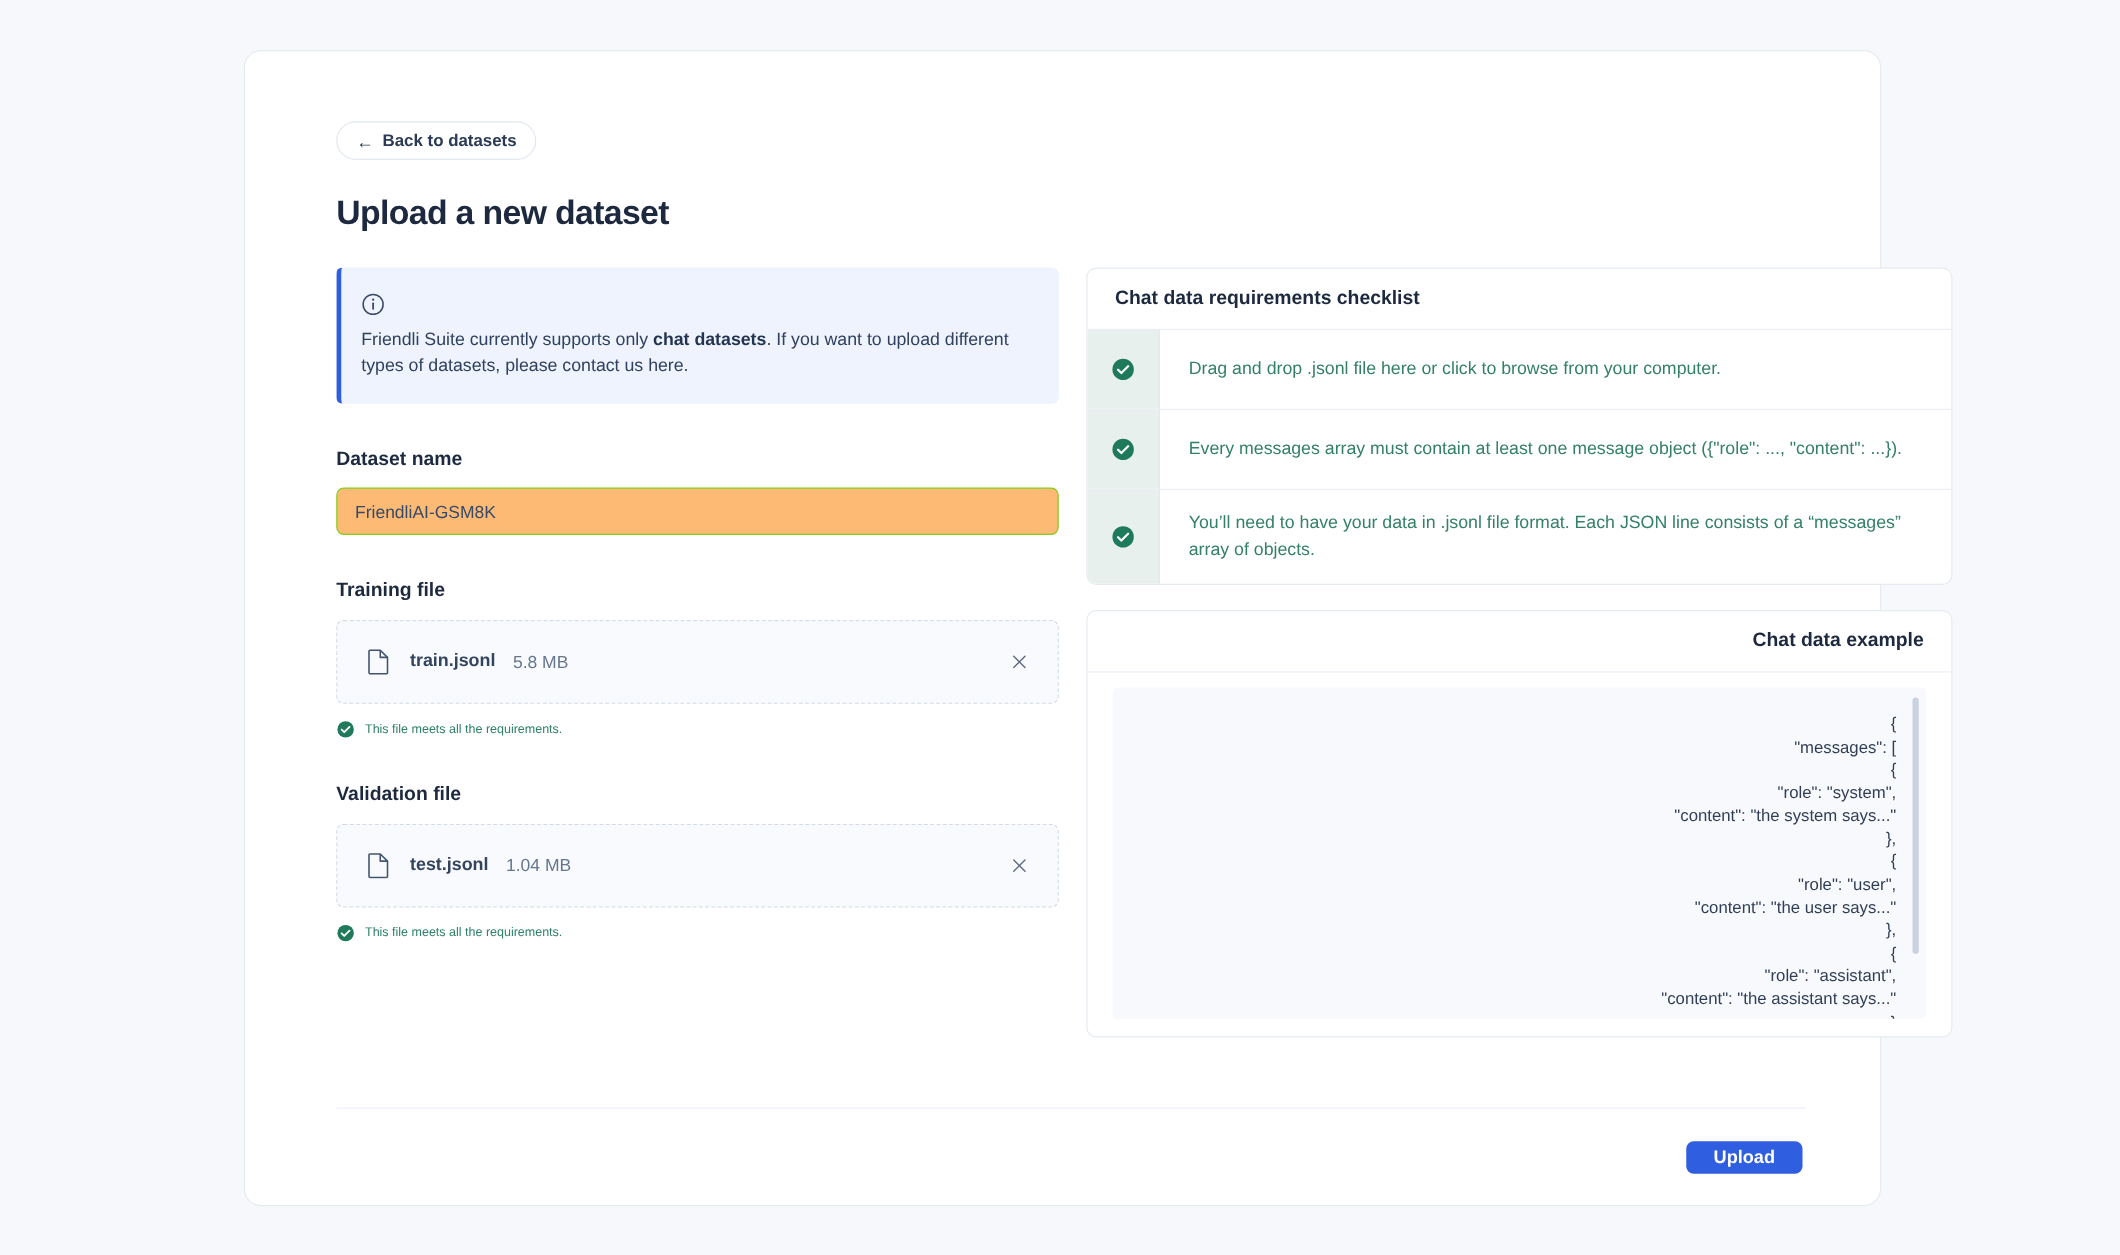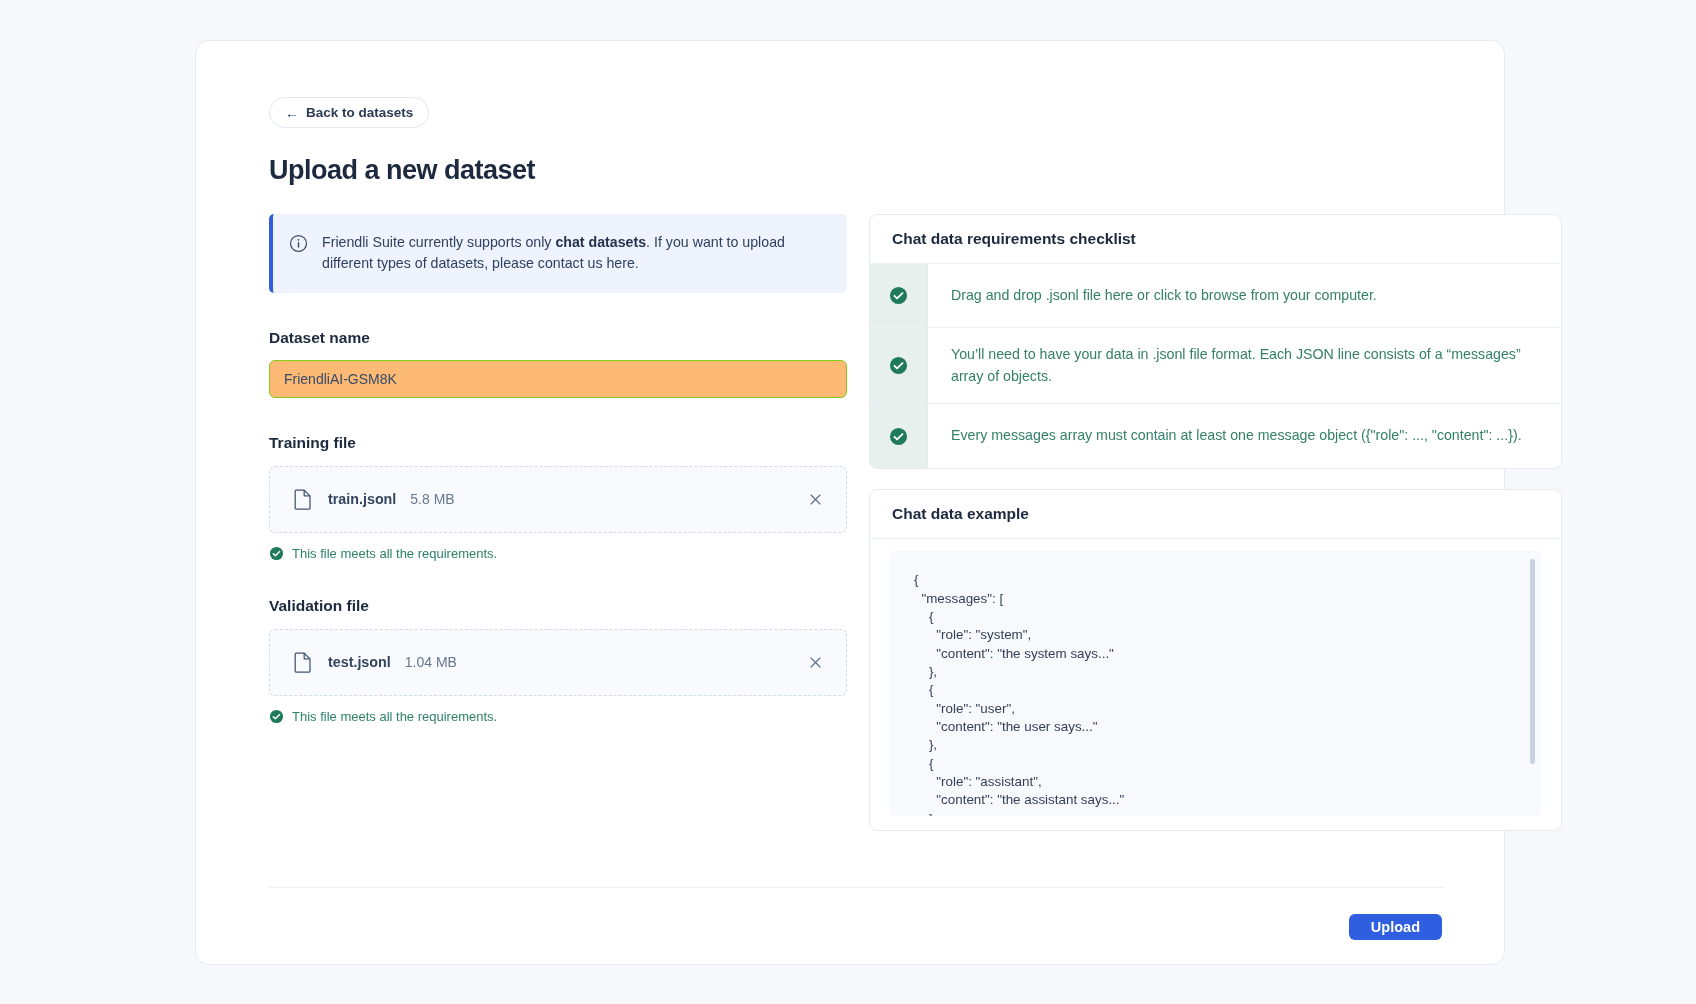--- a/index.html
+++ b/index.html
@@ -74,27 +74,28 @@
     display: flex;
     gap: 22px;
     margin-top: 28px;
   }
   .col-left  { width: 578px; flex: none; }
   .col-right { width: 693px; flex: none; }
 
   
   .banner {
     display: flex;
-    gap: 14px;
+    gap: 4px;
     align-items: flex-start;
     background: #eef3fd;
     border-left: 4px solid #2f5fe0;
     border-radius: 5px;
     padding: 18px 20px 18px 16px;
     min-height: 64px;
+    flex-direction: column;
   }
   .banner-icon {
     flex: none;
     margin-top: 2px;
   }
   .banner-text {
     font-size: 14.2px;
     line-height: 1.5;
     color: #30415f;
   }
@@ -153,32 +154,32 @@
     background: none; border: none; cursor: pointer;
     color: #5b6b84;
   }
 
   
   .ok-line {
     display: flex;
     align-items: center;
     gap: 8px;
     margin-top: 13px;
-    font-size: 13px;
+    font-size: 10px;
     color: #2e8268;
   }
 
   
   .panel {
     border: 1px solid #e6ebf2;
     border-radius: 8px;
     background: #ffffff;
     overflow: hidden;
   }
-  .panel + .panel { margin-top: 20px; }
+  .panel + .panel { margin-top: 20px; text-align: right; }
   .panel-head {
     padding: 15px 22px;
     font-size: 15.5px;
     font-weight: 700;
     color: #1d293e;
     border-bottom: 1px solid #eceff5;
   }
   .check-row {
     display: flex;
     align-items: stretch;
@@ -365,31 +366,31 @@
               <div class="check-text">Drag and drop .jsonl file here or click to browse from your computer.</div>
             </div>
 
             <div class="check-row">
               <div class="check-cell">
                 <svg width="19" height="19" viewBox="0 0 20 20">
                   <circle cx="10" cy="10" r="9" fill="#1f7a5c"></circle>
                   <path d="M5.7 10.3l2.8 2.8 5.7-5.7" stroke="#fff" stroke-width="1.9" fill="none" stroke-linecap="round" stroke-linejoin="round"></path>
                 </svg>
               </div>
-              <div class="check-text">You’ll need to have your data in .jsonl file format. Each JSON line consists of a “messages” array of objects.</div>
+              <div class="check-text">Every messages array must contain at least one message object ({"role": ..., "content": ...}).</div>
             </div>
 
             <div class="check-row">
               <div class="check-cell">
                 <svg width="19" height="19" viewBox="0 0 20 20">
                   <circle cx="10" cy="10" r="9" fill="#1f7a5c"></circle>
                   <path d="M5.7 10.3l2.8 2.8 5.7-5.7" stroke="#fff" stroke-width="1.9" fill="none" stroke-linecap="round" stroke-linejoin="round"></path>
                 </svg>
               </div>
-              <div class="check-text">Every messages array must contain at least one message object ({"role": ..., "content": ...}).</div>
+              <div class="check-text">You’ll need to have your data in .jsonl file format. Each JSON line consists of a “messages” array of objects.</div>
             </div>
           </div>
 
           <div class="panel">
             <div class="panel-head">Chat data example</div>
             <div class="code-wrap">
               <pre class="code-block">{
   "messages": [
     {
       "role": "system",

